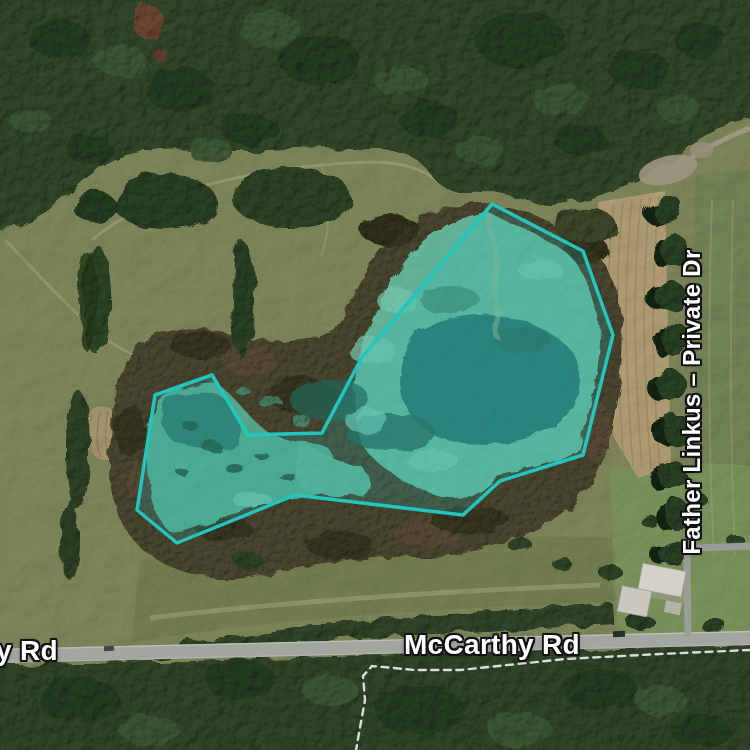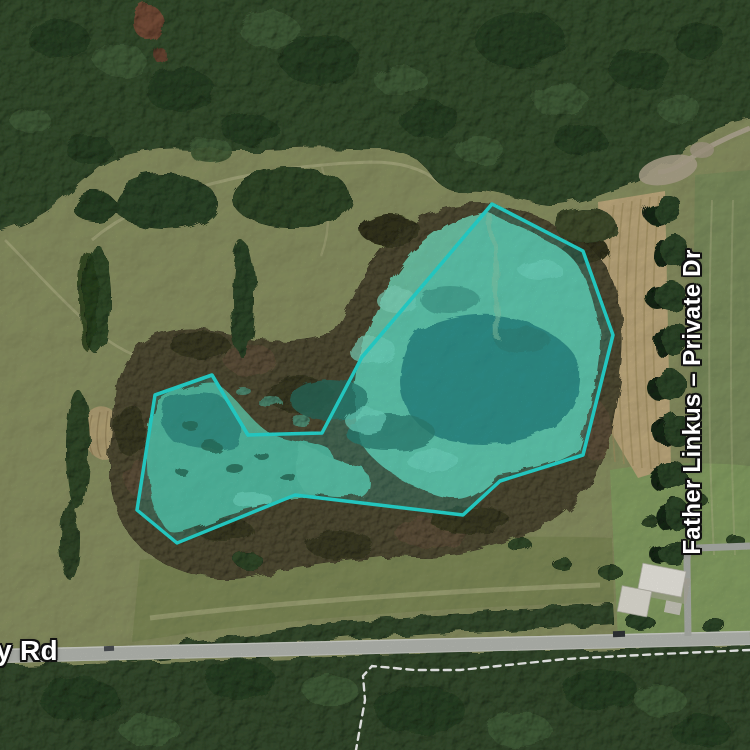--- a/index.html
+++ b/index.html
@@ -274,15 +274,16 @@
     <rect x="104" y="646" width="10" height="5" fill="#4a4e52" transform="rotate(-2 109 648)"></rect>
   </g>
 
   <polyline points="750,650 660,654 565,659 460,670 415,670 372,666 363,676 365,700 361,722 356,750" fill="none" stroke="#ffffff" stroke-width="2.4" stroke-dasharray="7 5.5" stroke-linecap="round" opacity="0.95"></polyline>
 
   <polygon points="492,204 583,251 613,335 583,455 500,481 463,515 295,495 177,543 137,510 155,395 212,375 248,435 322,433 362,357" fill="rgba(40,221,213,0.20)" stroke="#28ddd5" stroke-width="3.5" stroke-linejoin="round"></polygon>
 
   <rect x="0" y="0" width="750" height="750" filter="url(#fx-grain)" opacity="0.10"></rect>
 </svg>
 
+<div class="lbl" id="lbl-mccarthy">McCarthy Rd</div>
 <div class="lbl" id="lbl-partial">y Rd</div>
 <div class="lbl" id="lbl-private">Father Linkus – Private Dr</div>
 </div>
 
 </body></html>

